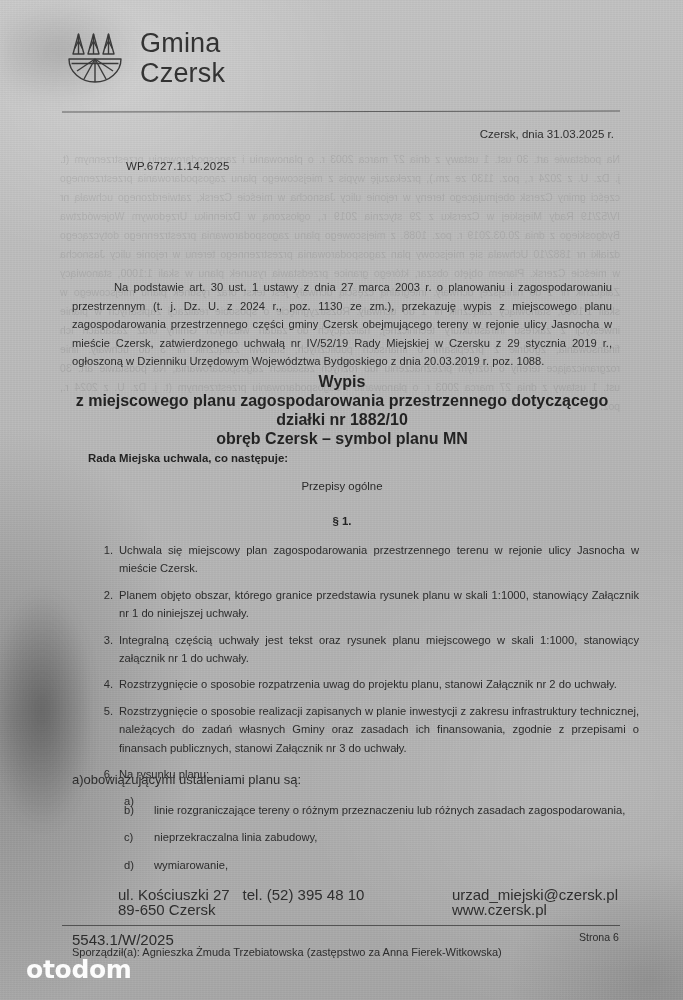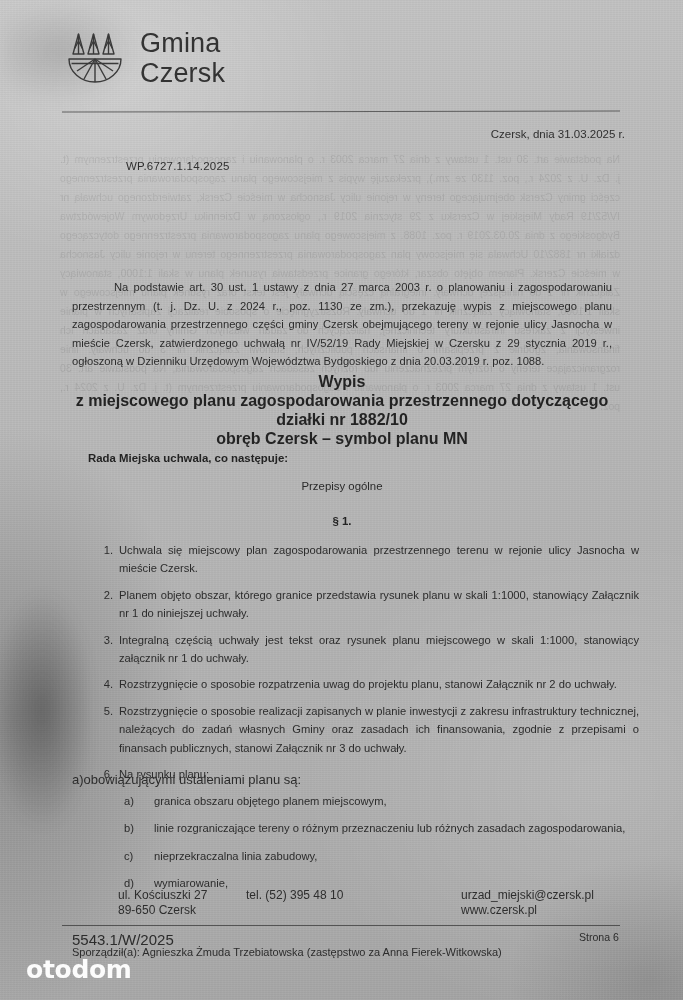--- a/index.html
+++ b/index.html
@@ -58,21 +58,21 @@
   .crest{width:66px;height:60px;margin-right:12px;}
   .crest svg{display:block;}
   .gname{font-size:27px;line-height:30px;color:#333;letter-spacing:.2px;font-weight:400;}
 
   .rule{
     position:absolute;left:62px;top:111px;width:558px;height:0;
     border-top:1.4px solid #4a4a4a;opacity:.82;
     transform:rotate(-0.12deg);
   }
 
-  .datestamp{position:absolute;right:58px;top:128px;font-size:11.5px;color:#2f2f2f;}
+  .datestamp{position:absolute;right:69px;top:128px;font-size:11.5px;color:#2f2f2f;}
   .refno{position:absolute;left:126px;top:160px;font-size:11.5px;color:#2f2f2f;letter-spacing:.2px;}
 
   .para{
     position:absolute;left:72px;top:278px;width:540px;
     font-size:11.2px;line-height:18.6px;text-align:justify;color:#2c2c2c;
     text-indent:42px;
   }
 
   .titleblk{
     position:absolute;left:72px;top:372px;width:540px;
@@ -107,21 +107,21 @@
     position:absolute;left:124px;top:792px;width:495px;
     margin:0;padding:0 0 0 30px;list-style:none;
     font-size:11.2px;line-height:18.4px;color:#2c2c2c;
   }
   ol.sub > li{position:relative;margin-bottom:9px;}
   ol.sub > li .lbl{position:absolute;left:-30px;top:0;width:22px;}
 
   
   .contacts{
     position:absolute;left:118px;top:888px;width:500px;
-    font-size:12px;line-height:14.5px;color:#2e2e2e;
+    font-size:15px;line-height:14.5px;color:#2e2e2e;
     display:flex;
   }
   .contacts .col1{width:128px;}
   .contacts .col2{width:215px;}
   .contacts .col3{width:auto;}
 
   .botrule{
     position:absolute;left:62px;top:925px;width:558px;height:0;
     border-top:1.3px solid #3f3f3f;opacity:.8;
   }
@@ -228,21 +228,20 @@
         <span class="num">6.</span>
         <span>Na rysunku planu:</span>
       </li>
     </ol>
 
     <div class="subintro">a)obowiązującymi ustaleniami planu są:</div>
 
     <ol class="sub">
       <li>
         <span class="lbl">a)</span>
-        <span>granica obszaru objętego planem miejscowym,</span>
       </li>
       <li>
         <span class="lbl">b)</span>
         <span>linie rozgraniczające tereny o różnym przeznaczeniu lub różnych zasadach zagospodarowania,</span>
       </li>
       <li>
         <span class="lbl">c)</span>
         <span>nieprzekraczalna linia zabudowy,</span>
       </li>
       <li>

